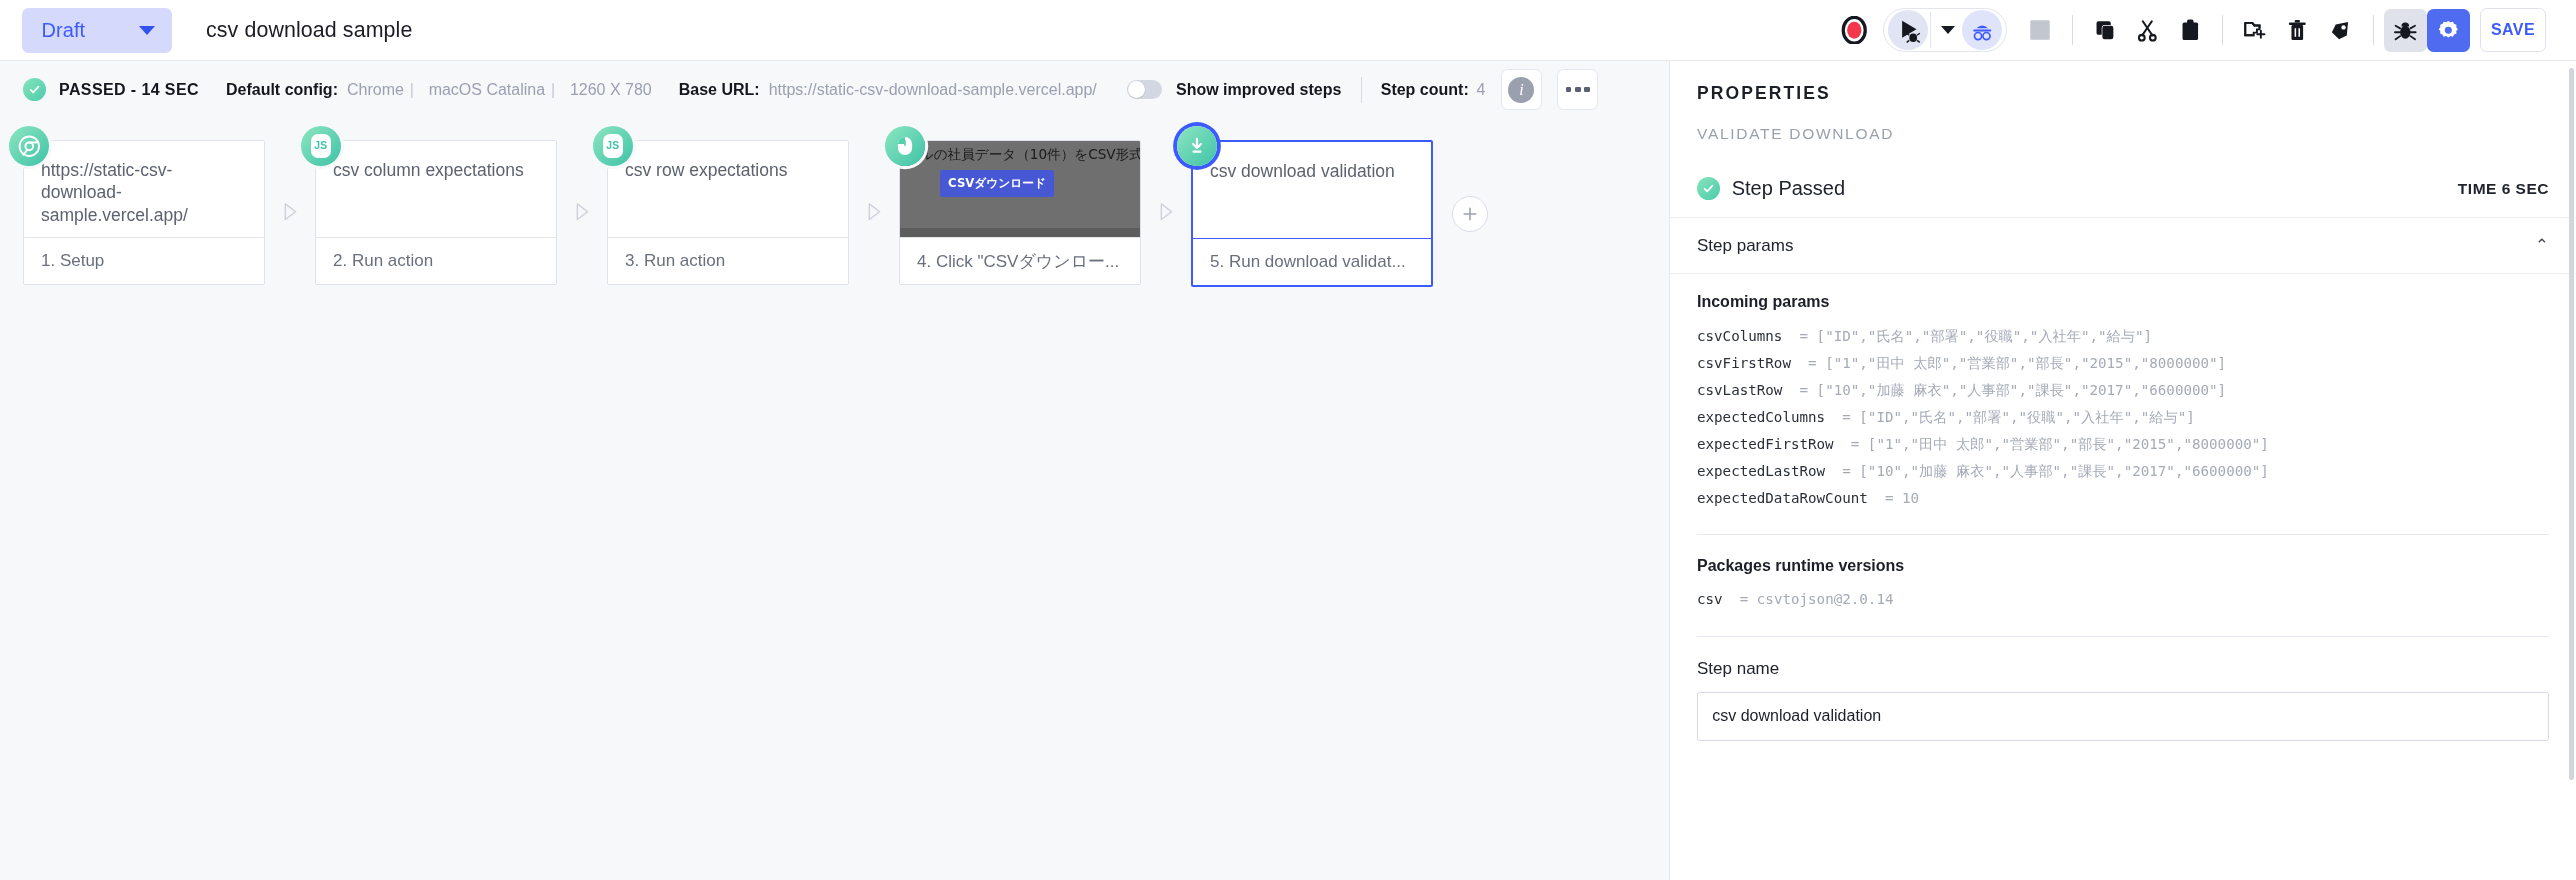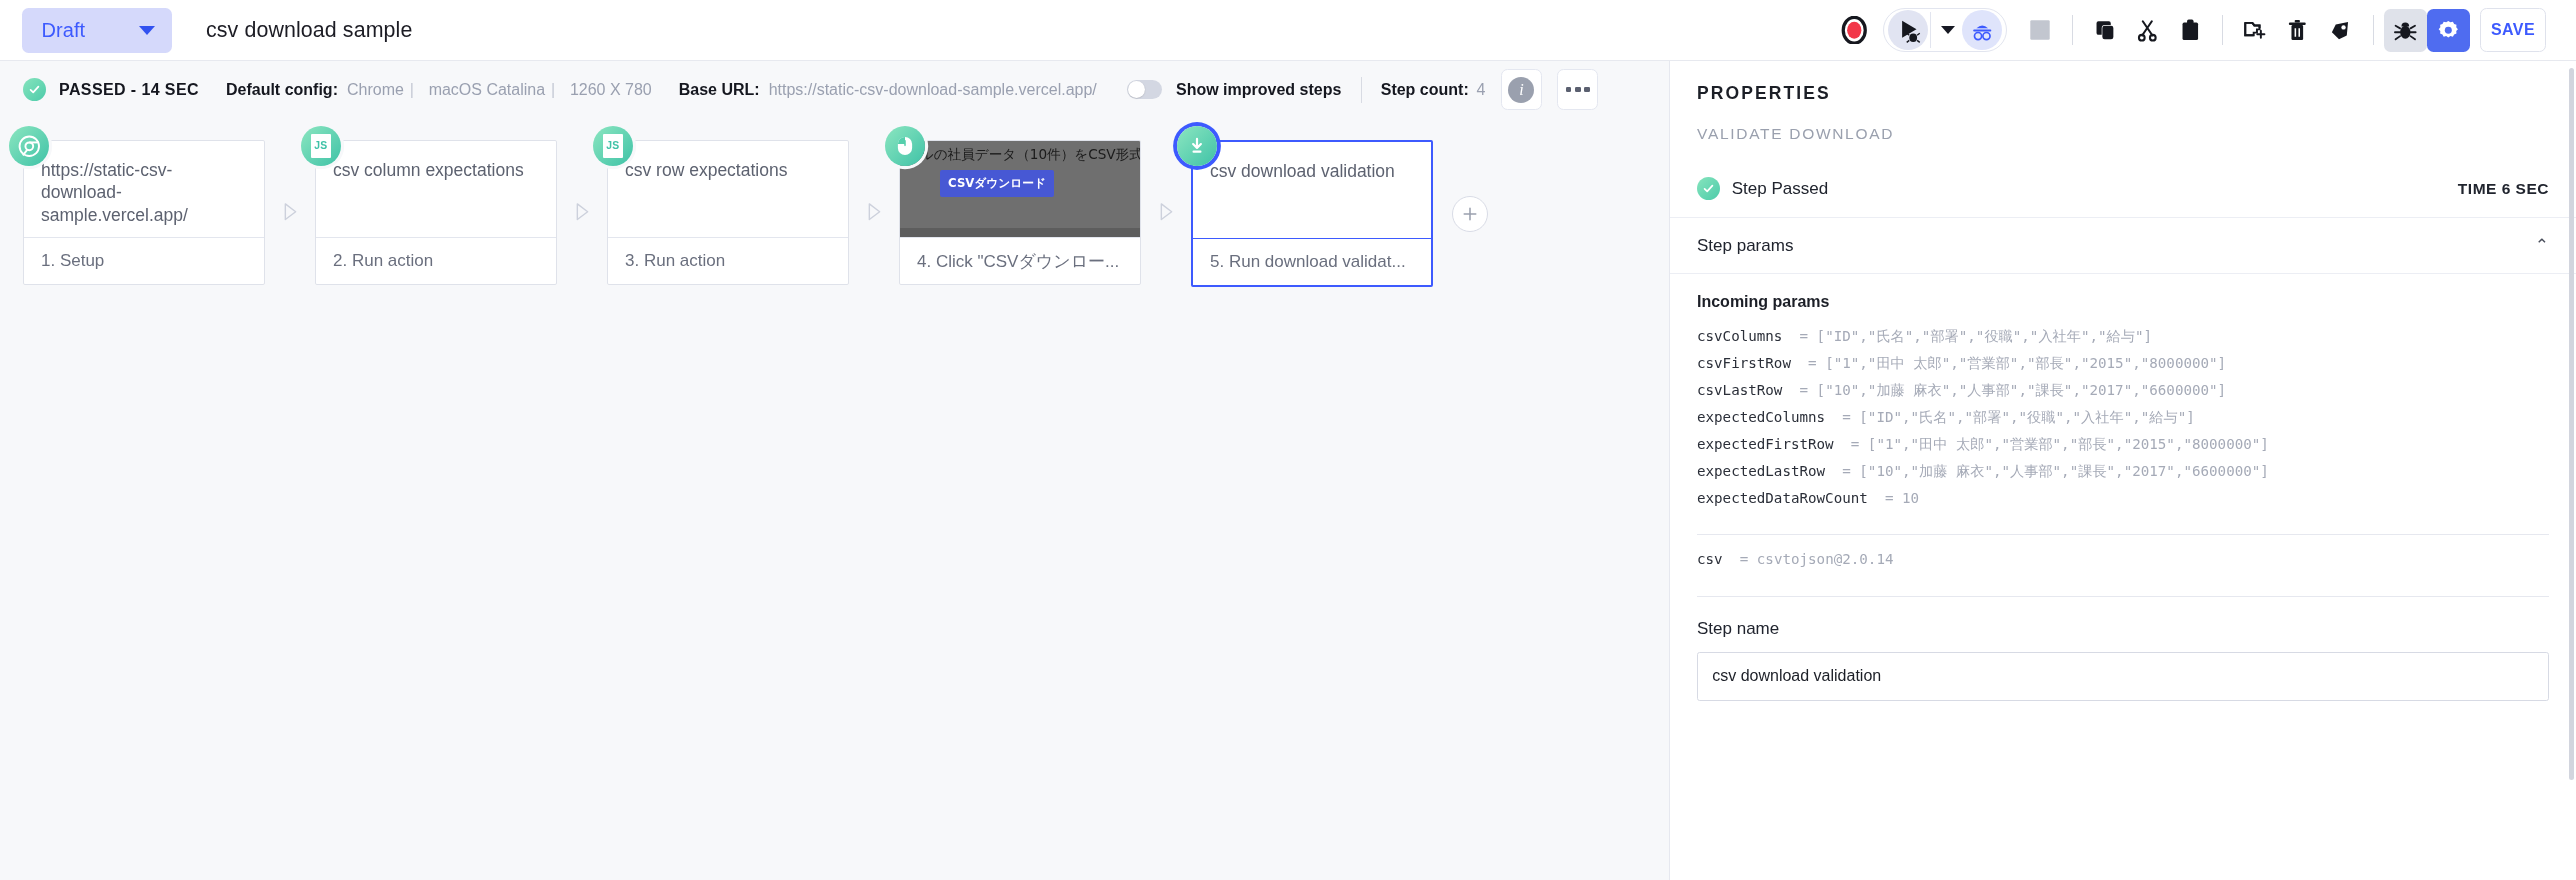--- a/index.html
+++ b/index.html
@@ -144,21 +144,21 @@
   .shot .bar { position: absolute; left:0; right:0; bottom: 0; height: 9px; background: #5d5d5d; }
 
   .badge {
     position: absolute; top: -14.2px; left: -14.2px; width: 40px; height: 40px;
     border-radius: 50%; background: linear-gradient(135deg,#8ce6c0,#3fc2a7);
     display: flex; align-items: center; justify-content: center;
     z-index: 4; box-shadow: 0 0 0 3.2px #f7f8fa;
   }
   .badge.ring { box-shadow: 0 0 0 3.9px #3d5afe; }
   .badge .js {
-    width: 19.4px; height: 24px; border-radius: 1px; background: #fff;
+    width: 19.4px; height: 24px; border-radius: 7px; background: #fff;
     color: #3fc2a7; font-size: 10.4px; font-weight: bold;
     display: flex; align-items: center; justify-content: center; letter-spacing: 0.1px;
   }
   .arrow { width: 50px; display: flex; align-items: center; justify-content: center; height: 144px; flex: 0 0 50px; }
   .arrow svg { display:block; }
   .plus {
     width: 36px; height: 36px; border-radius: 50%; border: 0.6px solid #d9dce6;
     background: #fff; display: flex; align-items: center; justify-content: center;
     margin: 56px 0 0 19.4px; cursor: pointer; flex: 0 0 36px;
   }
@@ -171,21 +171,21 @@
   .pp-note {
     background: #f3f4f8; border-top: 0.6px solid #e6e8ef; border-bottom: 0.6px solid #e6e8ef;
     padding: 14.2px 27px 17px 27px; font-size: 15.5px; line-height: 1.62; color: #2b2f39;
   }
   .pp-note a { color: #3d5afe; }
   .pp-row {
     display: flex; align-items: center; padding: 17px 27px;
     border-bottom: 0.6px solid #eceef4;
   }
   .pp-row .sp-left { display: flex; align-items: center; gap: 11.7px; }
-  .pp-row .sp-txt { font-size: 17px; color: #20242e; }
+  .pp-row .sp-txt { font-size: 20px; color: #20242e; }
   .pp-row .sp-time { margin-left: auto; font-size: 15.5px; font-weight: bold; letter-spacing: 0.5px; color: #20242e; }
   .sec-head {
     display: flex; align-items: center; padding: 17px 27px;
     border-bottom: 0.6px solid #eceef4; cursor: pointer;
   }
   .sec-head .h { font-size: 17px; color: #20242e; }
   .sec-head .caret-up { margin-left: auto; color: #4a4f5c; font-size: 17px; }
 
   .pp-body { padding: 0 27px 0 27px; flex: 1; overflow: hidden; }
   .sub-h { font-size: 16px; font-weight: bold; color: #1c1f27; margin: 19.4px 0 0 0; }
@@ -534,20 +534,21 @@
             </div>
           <div class="kv">
               <span class="k">expectedDataRowCount</span>
               <span class="v">&nbsp;&nbsp;=&nbsp;</span>
               <span class="v">10</span>
             </div>
         </div>
 
         <div class="hr"></div>
 
+        <div class="sub-h" style="margin-top:22px">Packages runtime versions</div>
         <div class="kvlist">
           <div class="kv">
               <span class="k">csv</span>
               <span class="v">&nbsp;&nbsp;=&nbsp;</span>
               <span class="v">csvtojson@2.0.14</span>
             </div>
         </div>
 
         <div class="hr" style="margin-top:23px"></div>
 

